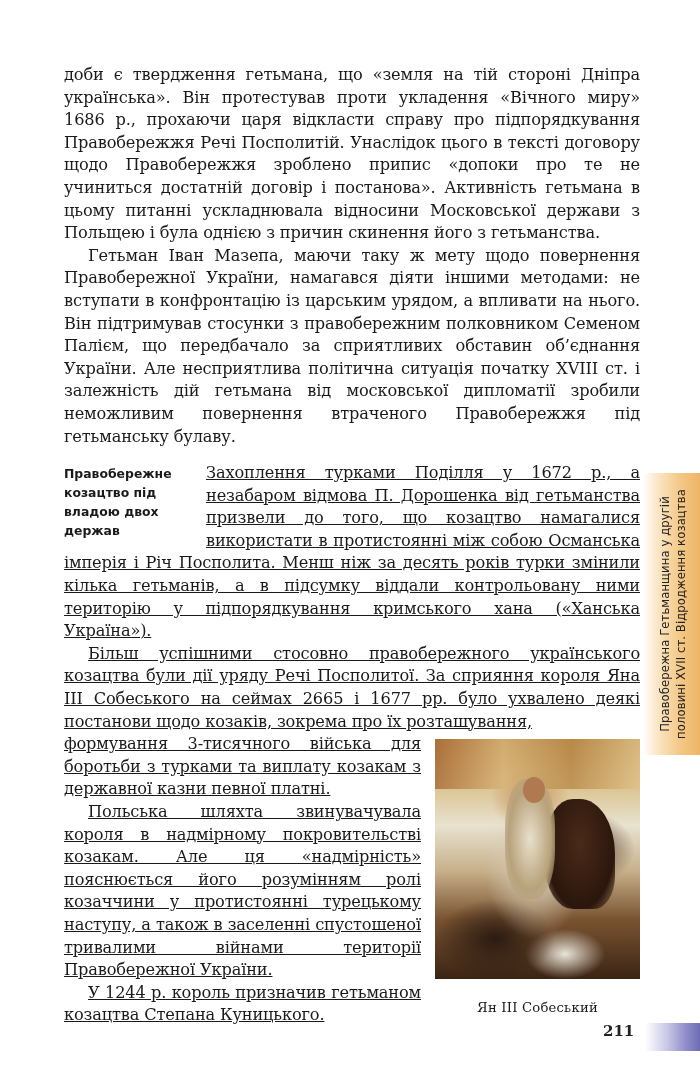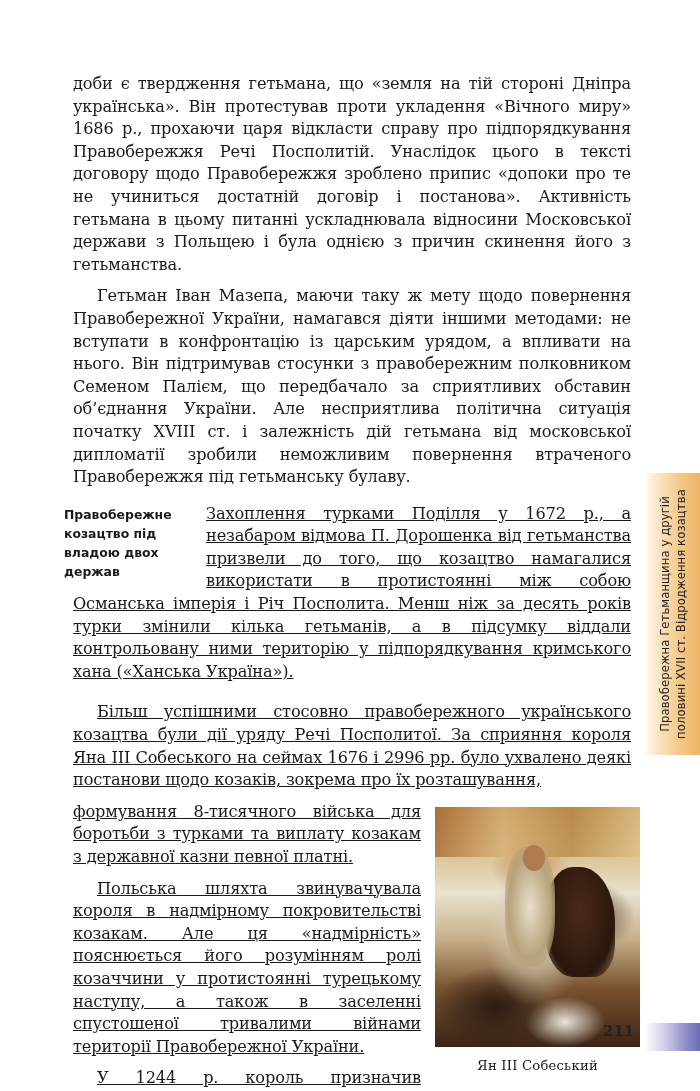--- a/index.html
+++ b/index.html
@@ -8,21 +8,21 @@
       position: relative; overflow: hidden;
       font-family: "DejaVu Serif", "Liberation Serif", serif;
       color: #1a1a1a;
     }
     .page {
       position: absolute; left: 64px; top: 64px; width: 576px;
       font-size: 16.2px; line-height: 22.6px;
       text-align: justify;
       letter-spacing: -0.15px;
     }
-    .page p { margin: 9px; text-indent: 0; }
+    .page p { margin: 0; text-indent: 0; }
     .page p.indent { text-indent: 24px; }
     .section {
       position: relative; margin-top: 14px; text-decoration: underline;
     }
     .sidenote {
       float: left; width: 134px; margin-right: 8px; margin-top: 2px;
       font-family: "DejaVu Sans", "Liberation Sans", sans-serif;
       font-weight: bold; font-size: 12.4px; line-height: 19px;
       text-align: left; letter-spacing: 0;
       color: #1a1a1a;
@@ -54,21 +54,21 @@
     .figure .img .rider {
       position: absolute; left: 70px; top: 40px; width: 50px; height: 120px;
       background: radial-gradient(ellipse at 50% 50%, #e8e0cc 0%, #b7a27a 60%, rgba(183,162,122,0) 100%);
       border-radius: 40%;
     }
     .figure .img .head {
       position: absolute; left: 88px; top: 38px; width: 22px; height: 26px;
       background: #b07a50; border-radius: 50%;
     }
     .figure .caption {
-      margin-top: 10px; font-size: 13.2px; line-height: 18px; text-align: center;
+      margin-top: 20px; font-size: 13.2px; line-height: 18px; text-align: center;
       letter-spacing: 0.2px;
     }
     .clear { clear: both; }
 
     .side-tab {
       position: absolute; left: 643px; top: 473px; width: 57px; height: 282px;
       background: linear-gradient(90deg, #ffffff 0%, #fbe6c6 25%, #f3c886 65%, #eeb565 100%);
     }
     .side-tab .label {
       position: absolute; left: 50%; top: 50%;
@@ -95,33 +95,33 @@
 
 <div class="page">
   <p>доби є твердження гетьмана, що «земля на тій стороні Дніпра українська». Він протестував проти укладення «Вічного миру» 1686 р., прохаючи царя відкласти справу про підпорядкування Правобережжя Речі Посполитій. Унаслідок цього в тексті договору щодо Правобережжя зроблено припис «допоки про те не учиниться достатній договір і постанова». Активність гетьмана в цьому питанні ускладнювала відносини Московської держави з Польщею і була однією з причин скинення його з гетьманства.</p>
   <p class="indent">Гетьман Іван Мазепа, маючи таку ж мету щодо повернення Правобережної України, намагався діяти іншими методами: не вступати в конфронтацію із царським урядом, а впливати на нього. Він підтримував стосунки з правобережним полковником Семеном Палієм, що передбачало за сприятливих обставин об’єднання України. Але несприятлива політична ситуація початку XVIII ст. і залежність дій гетьмана від московської дипломатії зробили неможливим повернення втраченого Правобережжя під гетьманську булаву.</p>
 
   <div class="section">
     <div class="sidenote">Правобережне козацтво під владою двох держав</div>
     <p>Захоплення турками Поділля у 1672 р., а незабаром відмова П. Дорошенка від гетьманства призвели до того, що козацтво намагалися використати в протистоянні між собою Османська імперія і Річ Посполита. Менш ніж за десять років турки змінили кілька гетьманів, а в підсумку віддали контрольовану ними територію у підпорядкування кримського хана («Ханська Україна»).</p>
     <div class="clear"></div>
     <p class="indent">
-      <span>Більш успішними стосовно правобережного українського козацтва були дії уряду Речі Посполитої. За сприяння короля Яна III Собеського на сеймах 1676 і 2996 рр. було ухвалено деякі постанови щодо козаків, зокрема про їх розташування,</span>
+      <span>Більш успішними стосовно правобережного українського козацтва були дії уряду Речі Посполитої. За сприяння короля Яна III Собеського на сеймах 2665 і 1677 рр. було ухвалено деякі постанови щодо козаків, зокрема про їх розташування,</span>
     </p>
   <div>
         <div class="figure">
           <div class="img">
             <div class="sky"></div>
             <div class="horse"></div>
             <div class="rider"></div>
             <div class="head"></div>
           </div>
           <div class="caption">Ян III Собеський</div>
         </div>
-        <p>формування 8-тисячного війська для боротьби з турками та виплату козакам з державної казни певної платні.</p>
+        <p>формування 3-тисячного війська для боротьби з турками та виплату козакам з державної казни певної платні.</p>
         <p class="indent">Польська шляхта звинувачувала короля в надмірному покровительстві козакам. Але ця «надмірність» пояснюється його розумінням ролі козаччини у протистоянні турецькому наступу, а також в заселенні спустошеної тривалими війнами території Правобережної України.</p>
         <p class="indent">У 1244 р. король призначив гетьманом козацтва Степана Куницького.</p>
       </div>
     </div>
 </div>
 
 <div class="side-tab">
   <div class="label">
     <span>Правобережна Гетьманщина у другій</span>
     <span>половині XVII ст. Відродження козацтва</span>

